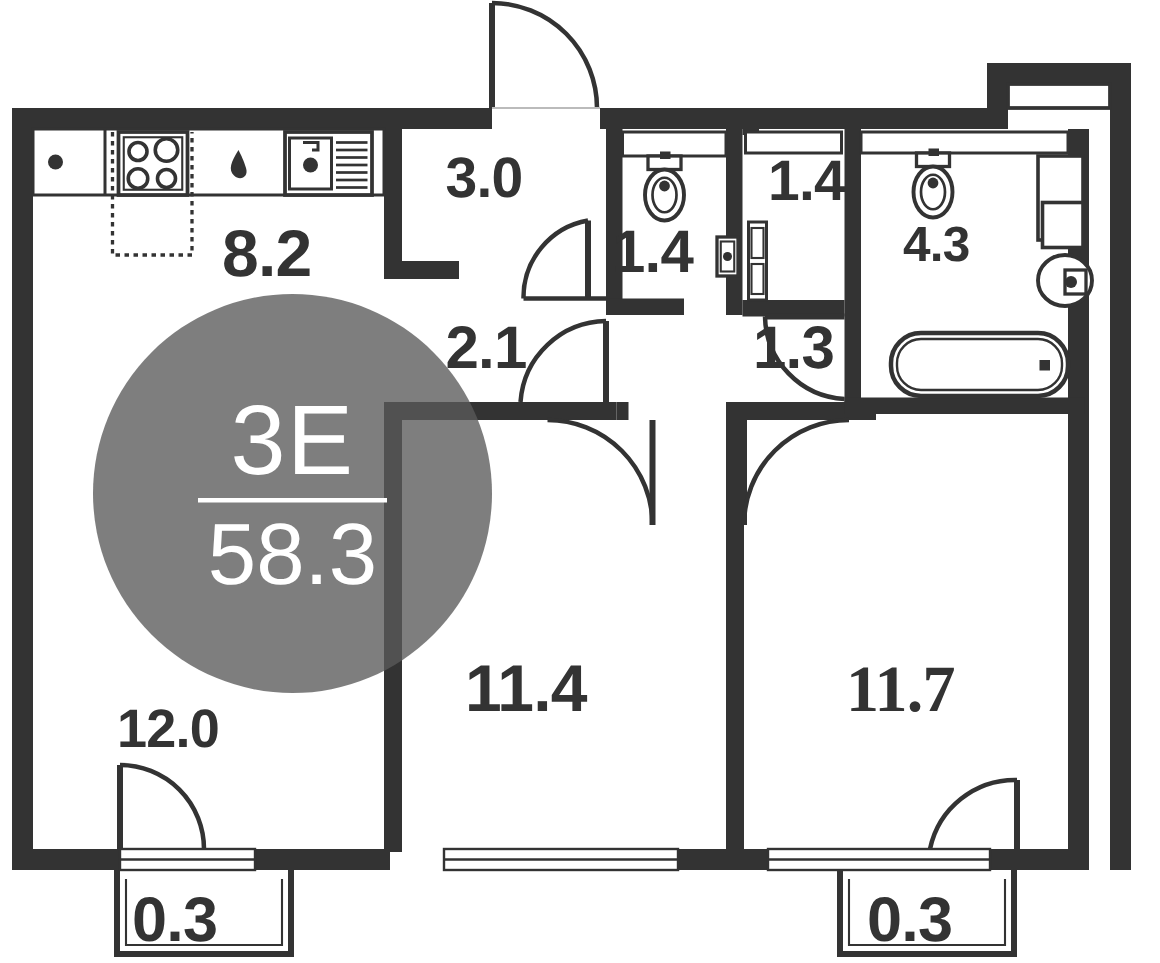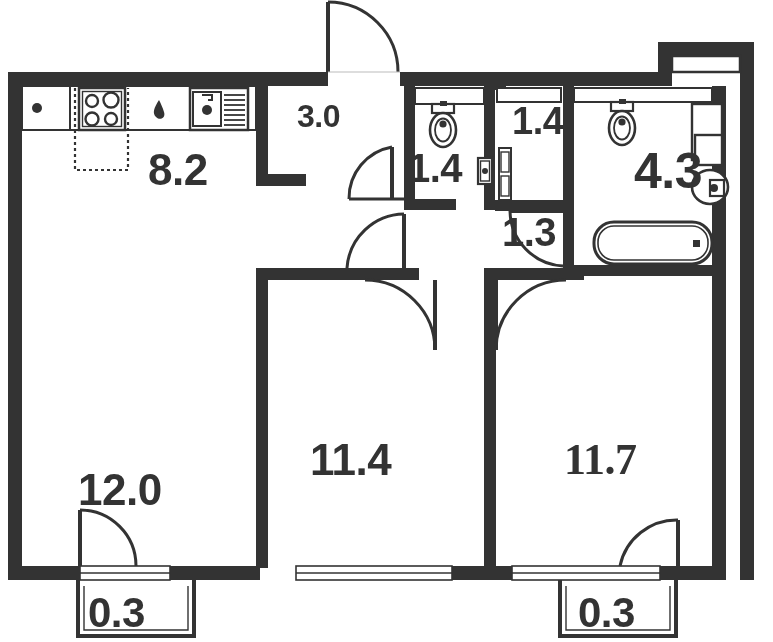--- a/index.html
+++ b/index.html
@@ -250,35 +250,41 @@
       <path d="M78 580 L78 636 L194 636 L194 580" fill="none" stroke="#333333" stroke-width="4"></path>
       <path d="M84 586 L84 630 L188 630 L188 586" fill="none" stroke="#333333" stroke-width="1.4"></path>
       <path d="M560 580 L560 636 L676 636 L676 580" fill="none" stroke="#333333" stroke-width="4"></path>
       <path d="M566 586 L566 630 L670 630 L670 586" fill="none" stroke="#333333" stroke-width="1.4"></path>
     </g>
 
   </svg>
 
   <div class="area-label" style="left:148px;top:148px;font-size:44px;text-align:right;">8.2</div>
 
-  <div class="area-label" style="left:297px;top:100px;font-size:32px;">3.0</div>
+  <div class="area-label" style="left:297px;top:100px;font-size:38px;">3.0</div>
 
   <div class="area-label" style="left:408px;top:148px;font-size:40px;">1.4</div>
 
   <div class="area-label" style="left:512px;top:102px;font-size:38px;">1.4</div>
 
-  <div class="area-label" style="left:634px;top:146px;font-size:50px;text-align:center;">4.3</div>
-
+  <div class="area-label" style="left:602px;top:146px;font-size:33px;text-align:center;">4.3</div>
+
+  <div class="area-label" style="left:297px;top:212px;font-size:40px;">2.1</div>
 
   <div class="area-label" style="left:502px;top:212px;font-size:40px;">1.3</div>
 
-  <div class="area-label" style="left:78px;top:468px;font-size:44px;">12.0</div>
+  <div class="area-label" style="left:78px;top:468px;font-size:36px;">12.0</div>
 
   <div class="area-label" style="left:310px;top:438px;font-size:44px;">11.4</div>
 
   <div class="area-label" style="left:564px;top:438px;font-size:44px;font-family:Liberation Serif, serif;">11.7</div>
 
   <div class="area-label" style="left:88px;top:592px;font-size:42px;">0.3</div>
 
   <div class="area-label" style="left:578px;top:592px;font-size:42px;">0.3</div>
 
+  <div class="badge" style="left:62px;top:196px;width:266px;height:266px;">
+    <div class="badge-type">3Е</div>
+    <div class="badge-rule"></div>
+    <div class="badge-area">58.3</div>
+  </div>
 
 </div>
 
 </body></html>

